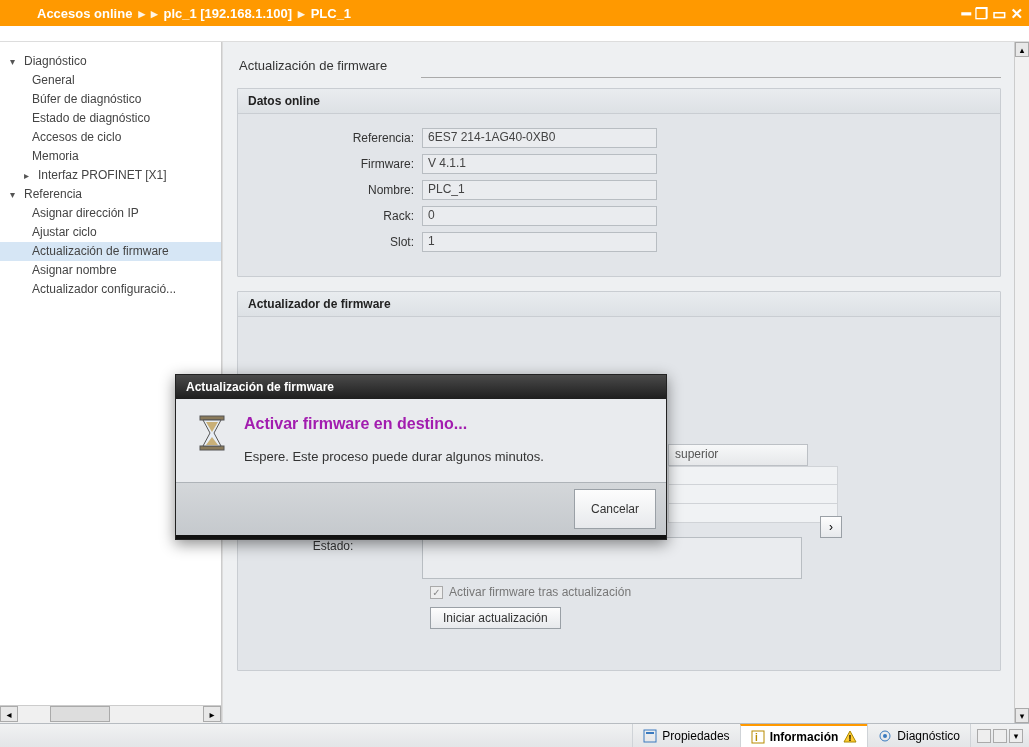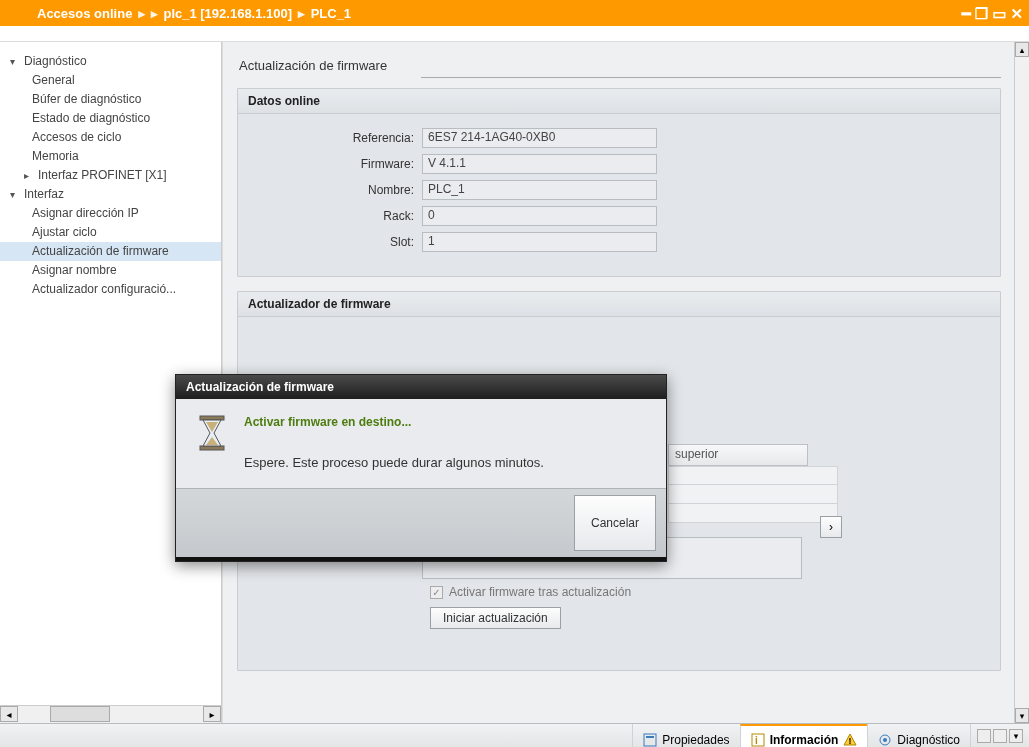--- a/index.html
+++ b/index.html
@@ -76,29 +76,29 @@
 
   
   .modal {
     position:absolute; left:175px; top:332px; width:492px; z-index:50;
     box-shadow: 0 4px 14px rgba(0,0,0,.45);
     border:1px solid #222;
   }
   .modal .mtitle { background:linear-gradient(#4a4a4a,#1e1e1e); color:#fff; font-size:12px; font-weight:bold; padding:5px 10px; }
   .modal .mbody { background:#e9ebee; padding: 16px 18px 18px 18px; display:flex; gap:14px; }
   .modal .mbody .hourglass { width:36px; height:40px; display:flex; align-items:flex-start; justify-content:center; }
-  .modal .mtext h4 { font-size:12px; font-weight:bold; color:#4d7c0f; margin-bottom:26px; }
+  .modal .mtext h4 { font-size:16px; font-weight:bold; color:#a21caf; margin-bottom:16px; }
   .modal .mtext p { font-size:13px; color:#333; }
   .modal .mfoot { background:linear-gradient(#d4d7da,#c5c9cd); padding:6px 10px; text-align:right; border-top:1px solid #aeb3b8; }
-  .modal .mfoot .btn3d { margin:0; padding:20px 16px; }
+  .modal .mfoot .btn3d { margin:0; padding:12px 16px; }
   .modal .medge { height:4px; background:#111; }
 
   
   .bottombar { height:24px; background:linear-gradient(#f1f2f3,#e3e5e7); border-top:1px solid #b7bcc1; display:flex; justify-content:flex-end; align-items:stretch; font-size:12px; }
-  .bottombar .btab { display:flex; align-items:flex-end; gap:5px; padding:0 10px; border-left:1px solid #cfd3d7; cursor:pointer; }
+  .bottombar .btab { display:flex; align-items:center; gap:5px; padding:0 10px; border-left:1px solid #cfd3d7; cursor:pointer; }
   .bottombar .btab.active { background:#fff; border-top:2px solid #ff9900; font-weight:bold; }
   .bottombar .right-icons { display:flex; align-items:center; gap:2px; padding:0 6px; border-left:1px solid #cfd3d7; }
   .bottombar .ric { width:14px; height:14px; border:1px solid #aaa; background:#eee; }
   .ic { width:14px; height:14px; display:inline-block; }
 
   .muted { color:#777; }
 </style>
 </head>
 <body>
 
@@ -161,21 +161,21 @@
                 <div class="node lvl2b">
                   <span class="caret">▸</span>
                   <span>Interfaz PROFINET [X1]</span>
                 </div>
               </li>
           </ul>
         </li>
         <li>
           <div class="node lvl1">
             <span class="caret">▾</span>
-            <span>Interfaz</span>
+            <span>Referencia</span>
           </div>
           <ul>
             <li>
                 <div class="node lvl2">
                   <span>Asignar dirección IP</span>
                 </div>
               </li>
             <li>
                 <div class="node lvl2">
                   <span>Ajustar ciclo</span>

